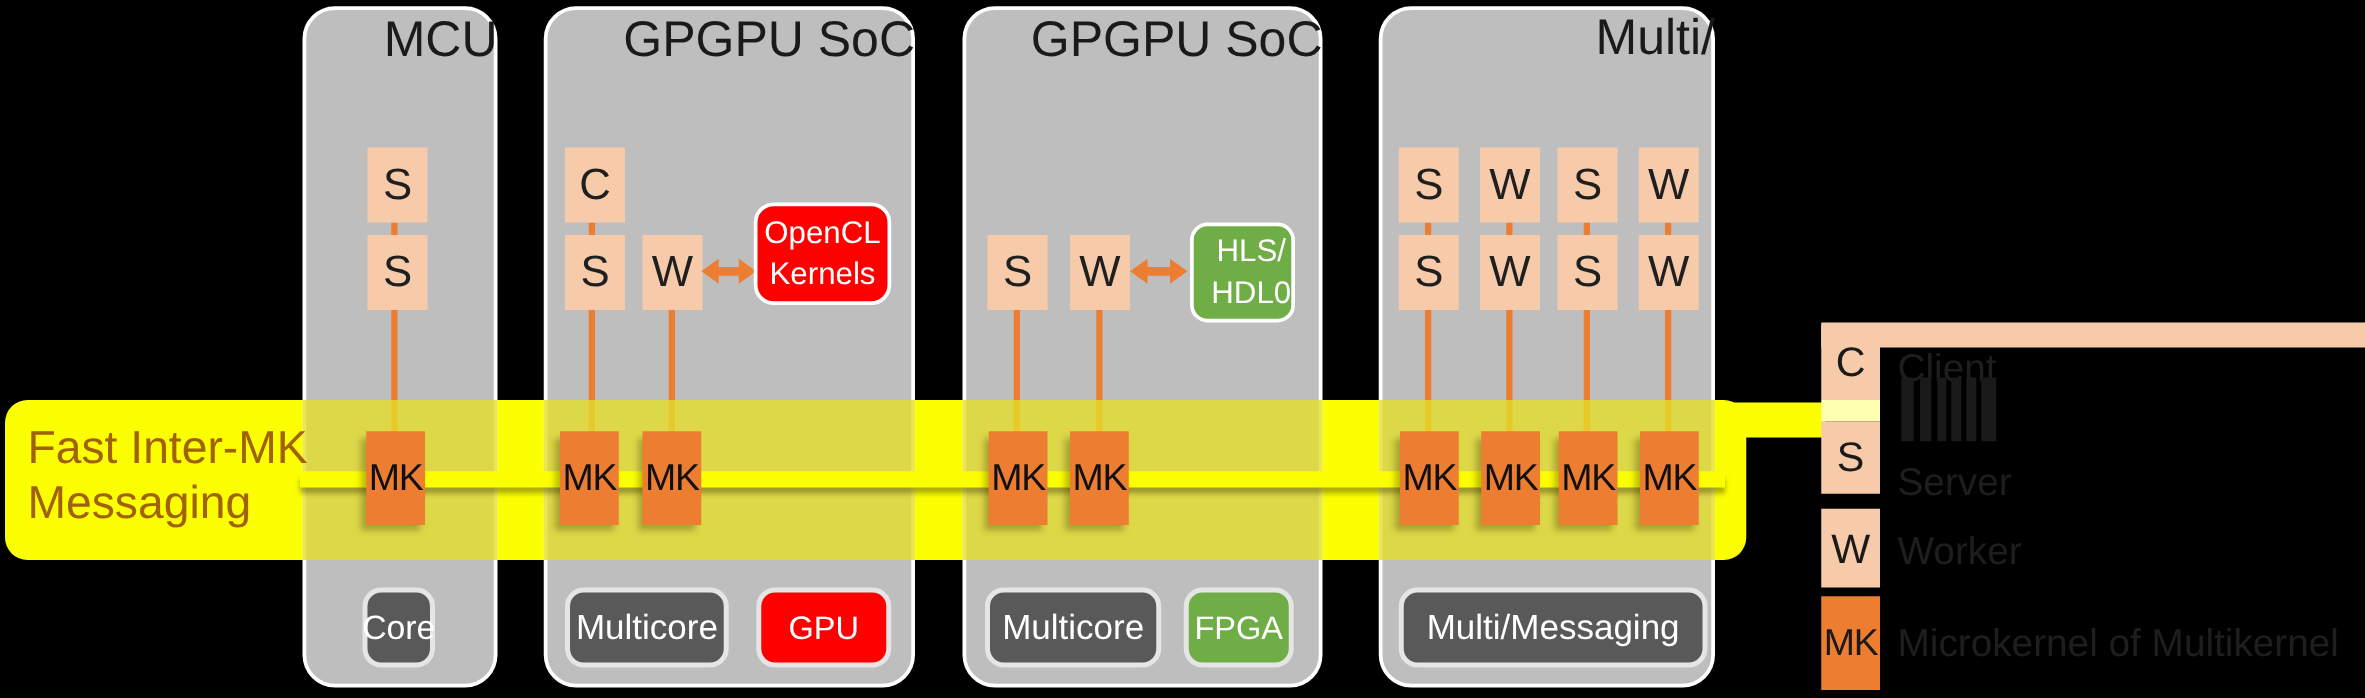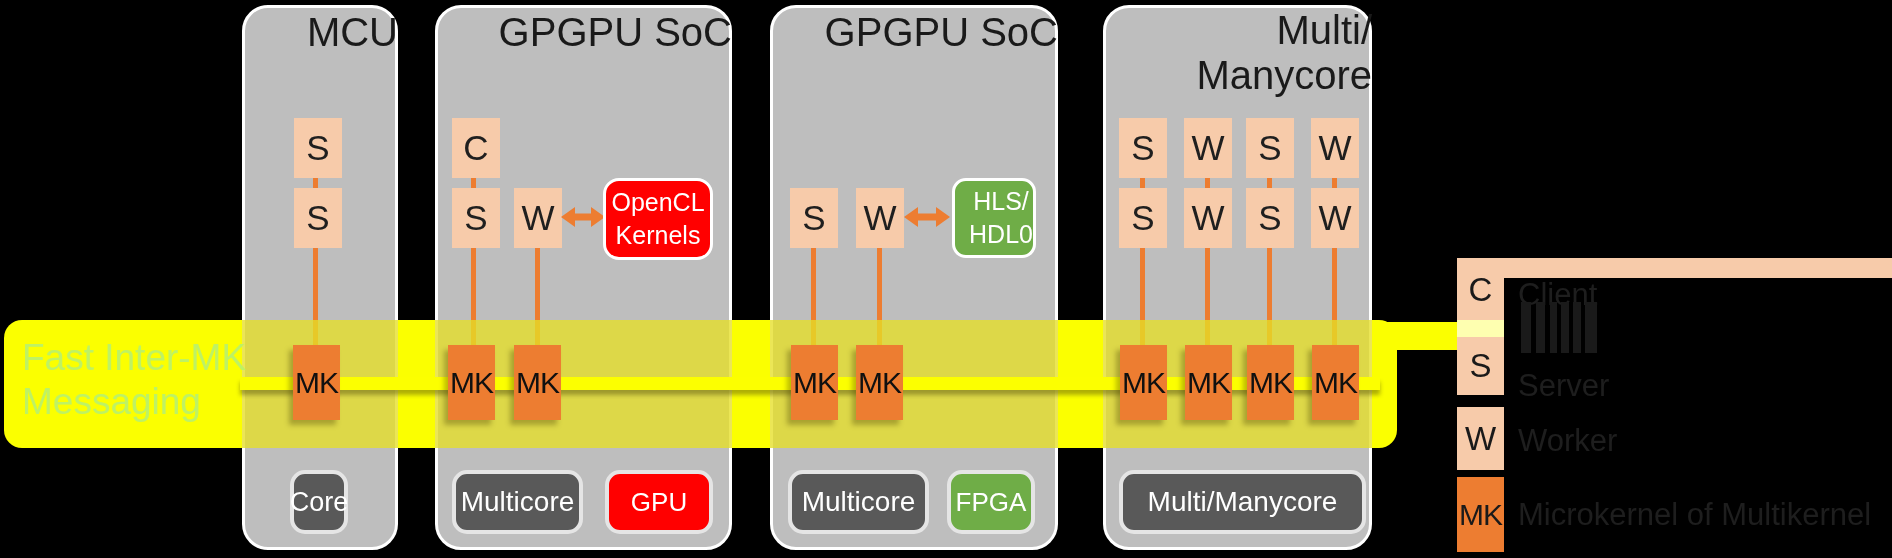--- a/index.html
+++ b/index.html
@@ -8,21 +8,21 @@
   
   .panel{position:absolute;top:5px;height:545px;background:#bebebe;border:3px solid #fff;
          border-radius:26px;box-sizing:border-box;z-index:2;}
   .ptitle{position:absolute;top:10px;left:0;width:100%;text-align:right;font-size:40px;
           color:#1a1a1a;z-index:3;line-height:45px;}
   
   .band{position:absolute;left:4px;top:320px;width:1393px;height:128px;background:#fbff00;
         border-radius:18px;z-index:1;}
   .band-strip{position:absolute;left:1378px;top:322px;width:82px;height:28px;background:#fbff00;z-index:1;}
   .bandov{position:absolute;top:320px;height:128px;background:rgba(229,223,38,0.78);z-index:14;}
-  .band-label{position:absolute;left:22px;top:336px;z-index:20;color:#bef264;font-size:37px;
+  .band-label{position:absolute;left:22px;top:336px;z-index:20;color:#a16207;font-size:37px;
               line-height:44px;white-space:nowrap;}
   .bus{position:absolute;left:240px;top:377px;width:1140px;height:13px;background:#fcff00;z-index:16;
        box-shadow:0 5px 4px rgba(80,75,10,0.45);}
   
   .node{position:absolute;width:48px;height:60px;background:#f7cbaa;color:#1f1f1f;z-index:12;
         display:flex;align-items:center;justify-content:center;font-size:35px;}
   .mk{position:absolute;top:345px;width:47px;height:75px;background:#ed7d31;color:#101010;z-index:30;
       display:flex;align-items:center;justify-content:center;font-size:30px;letter-spacing:-1px;
       box-shadow:-4px 5px 5px rgba(70,60,0,0.35);}
   .vline{position:absolute;width:5px;background:#ed7d31;z-index:12;}
@@ -52,21 +52,20 @@
   <div class="panel" style="left:242px;width:156px;"></div>
   <div class="panel" style="left:435px;width:297px;"></div>
   <div class="panel" style="left:770px;width:288px;"></div>
   <div class="panel" style="left:1103px;width:269px;"></div>
 
   <div class="ptitle" style="left:242px;width:156px;">MCU</div>
   <div class="ptitle" style="left:435px;width:297px;">GPGPU SoC</div>
   <div class="ptitle" style="left:770px;width:288px;">GPGPU SoC</div>
   <div class="ptitle" style="left:1103px;width:269px;top:8px;">
     <div>Multi/</div>
-    <div>Manycore</div>
   </div>
 
   <div class="vline" style="left:313px;top:178px;height:10px;"></div>
   <div class="vline" style="left:471px;top:178px;height:10px;"></div>
   <div class="vline" style="left:1140px;top:178px;height:10px;"></div>
   <div class="vline" style="left:1205px;top:178px;height:10px;"></div>
   <div class="vline" style="left:1267px;top:178px;height:10px;"></div>
   <div class="vline" style="left:1332px;top:178px;height:10px;"></div>
 
   <div class="vline" style="left:313px;top:248px;height:99px;"></div>
@@ -102,21 +101,21 @@
     <line x1="12" y1="16" x2="34" y2="16" stroke="#ED7D31" stroke-width="7"></line>
     <polygon points="1,16 15,6 15,26" fill="#ED7D31"></polygon>
     <polygon points="45,16 31,6 31,26" fill="#ED7D31"></polygon>
   </svg>
   <svg class="arrow" style="left:903px;top:201px;" width="48" height="32" viewBox="0 0 48 32">
     <line x1="12" y1="16" x2="36" y2="16" stroke="#ED7D31" stroke-width="7"></line>
     <polygon points="1,16 15,6 15,26" fill="#ED7D31"></polygon>
     <polygon points="47,16 33,6 33,26" fill="#ED7D31"></polygon>
   </svg>
 
-  <div class="callout" style="left:603px;top:178px;width:110px;height:82px;background:#ff0000;border-radius:16px;">
+  <div class="callout" style="left:603px;top:162px;width:110px;height:82px;background:#ff0000;border-radius:16px;">
     <div>OpenCL</div>
     <div>Kernels</div>
   </div>
   <div class="callout" style="left:952px;top:178px;width:84px;height:80px;background:#6fad47;border-radius:14px;padding-left:14px;">
     <div>HLS/</div>
     <div>HDL0</div>
   </div>
 
   <div class="bandov" style="left:242px;width:156px;"></div>
   <div class="bandov" style="left:435px;width:297px;"></div>
@@ -138,21 +137,21 @@
   <div class="band-label">
     <div>Fast Inter-MK</div>
     <div>Messaging</div>
   </div>
 
   <div class="bbox" style="left:290px;width:58px;font-size:27px;">Core</div>
   <div class="bbox" style="left:452px;width:131px;">Multicore</div>
   <div class="bbox" style="left:605px;width:108px;background:#ff0000;font-size:26px;">GPU</div>
   <div class="bbox" style="left:788px;width:141px;">Multicore</div>
   <div class="bbox" style="left:947px;width:88px;background:#6fad47;font-size:26px;">FPGA</div>
-  <div class="bbox" style="left:1119px;width:247px;">Multi/Manycore</div>
+  <div class="bbox" style="left:1119px;width:247px;">Multi/Messaging</div>
 
   <div class="lbar"></div>
   <div class="lseg" style="top:260px;height:60px;background:#f7cbaa;">C</div>
   <div class="lseg" style="top:320px;height:17px;background:#feffb0;"></div>
   <div class="lseg" style="top:337px;height:58px;background:#f7cbaa;">S</div>
   <div class="lseg" style="top:407px;height:63px;background:#f7cbaa;">W</div>
   <div class="lseg" style="top:477px;height:75px;background:#ed7d31;font-size:30px;letter-spacing:-1px;">MK</div>
 
   <div class="llabel" style="top:277px;">Client</div>
   <div class="llabel" style="top:368px;">Server</div>

